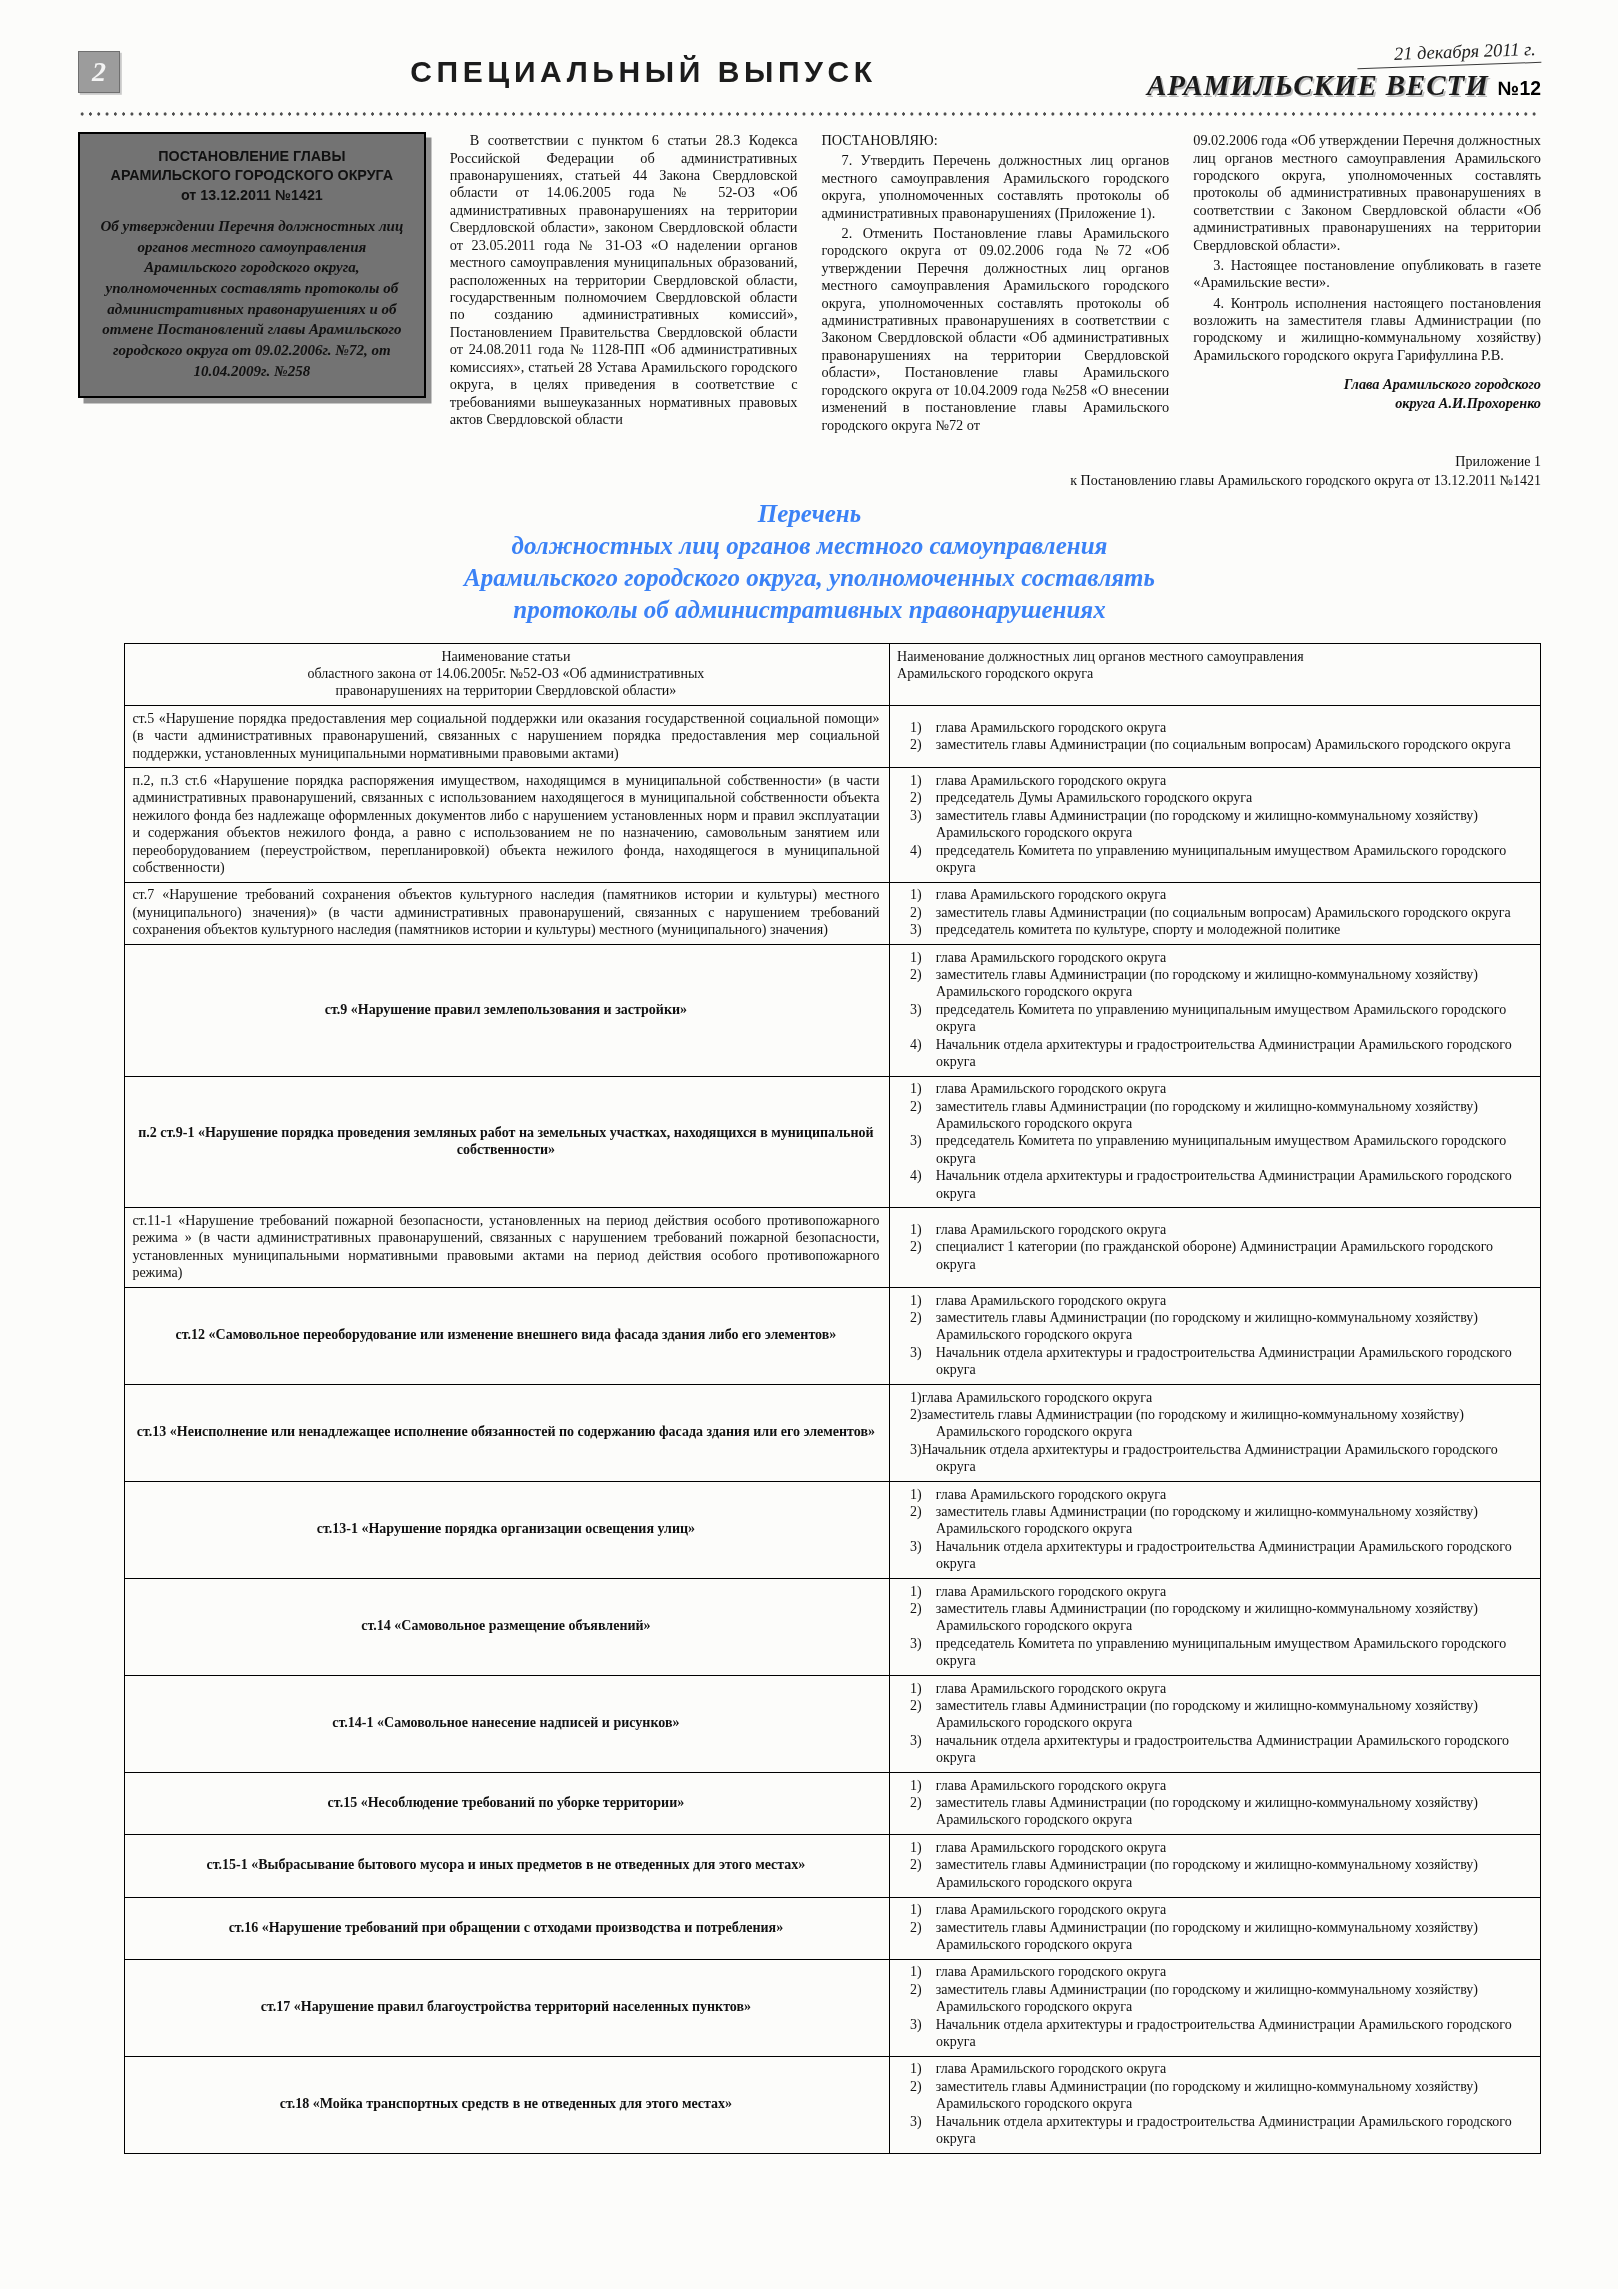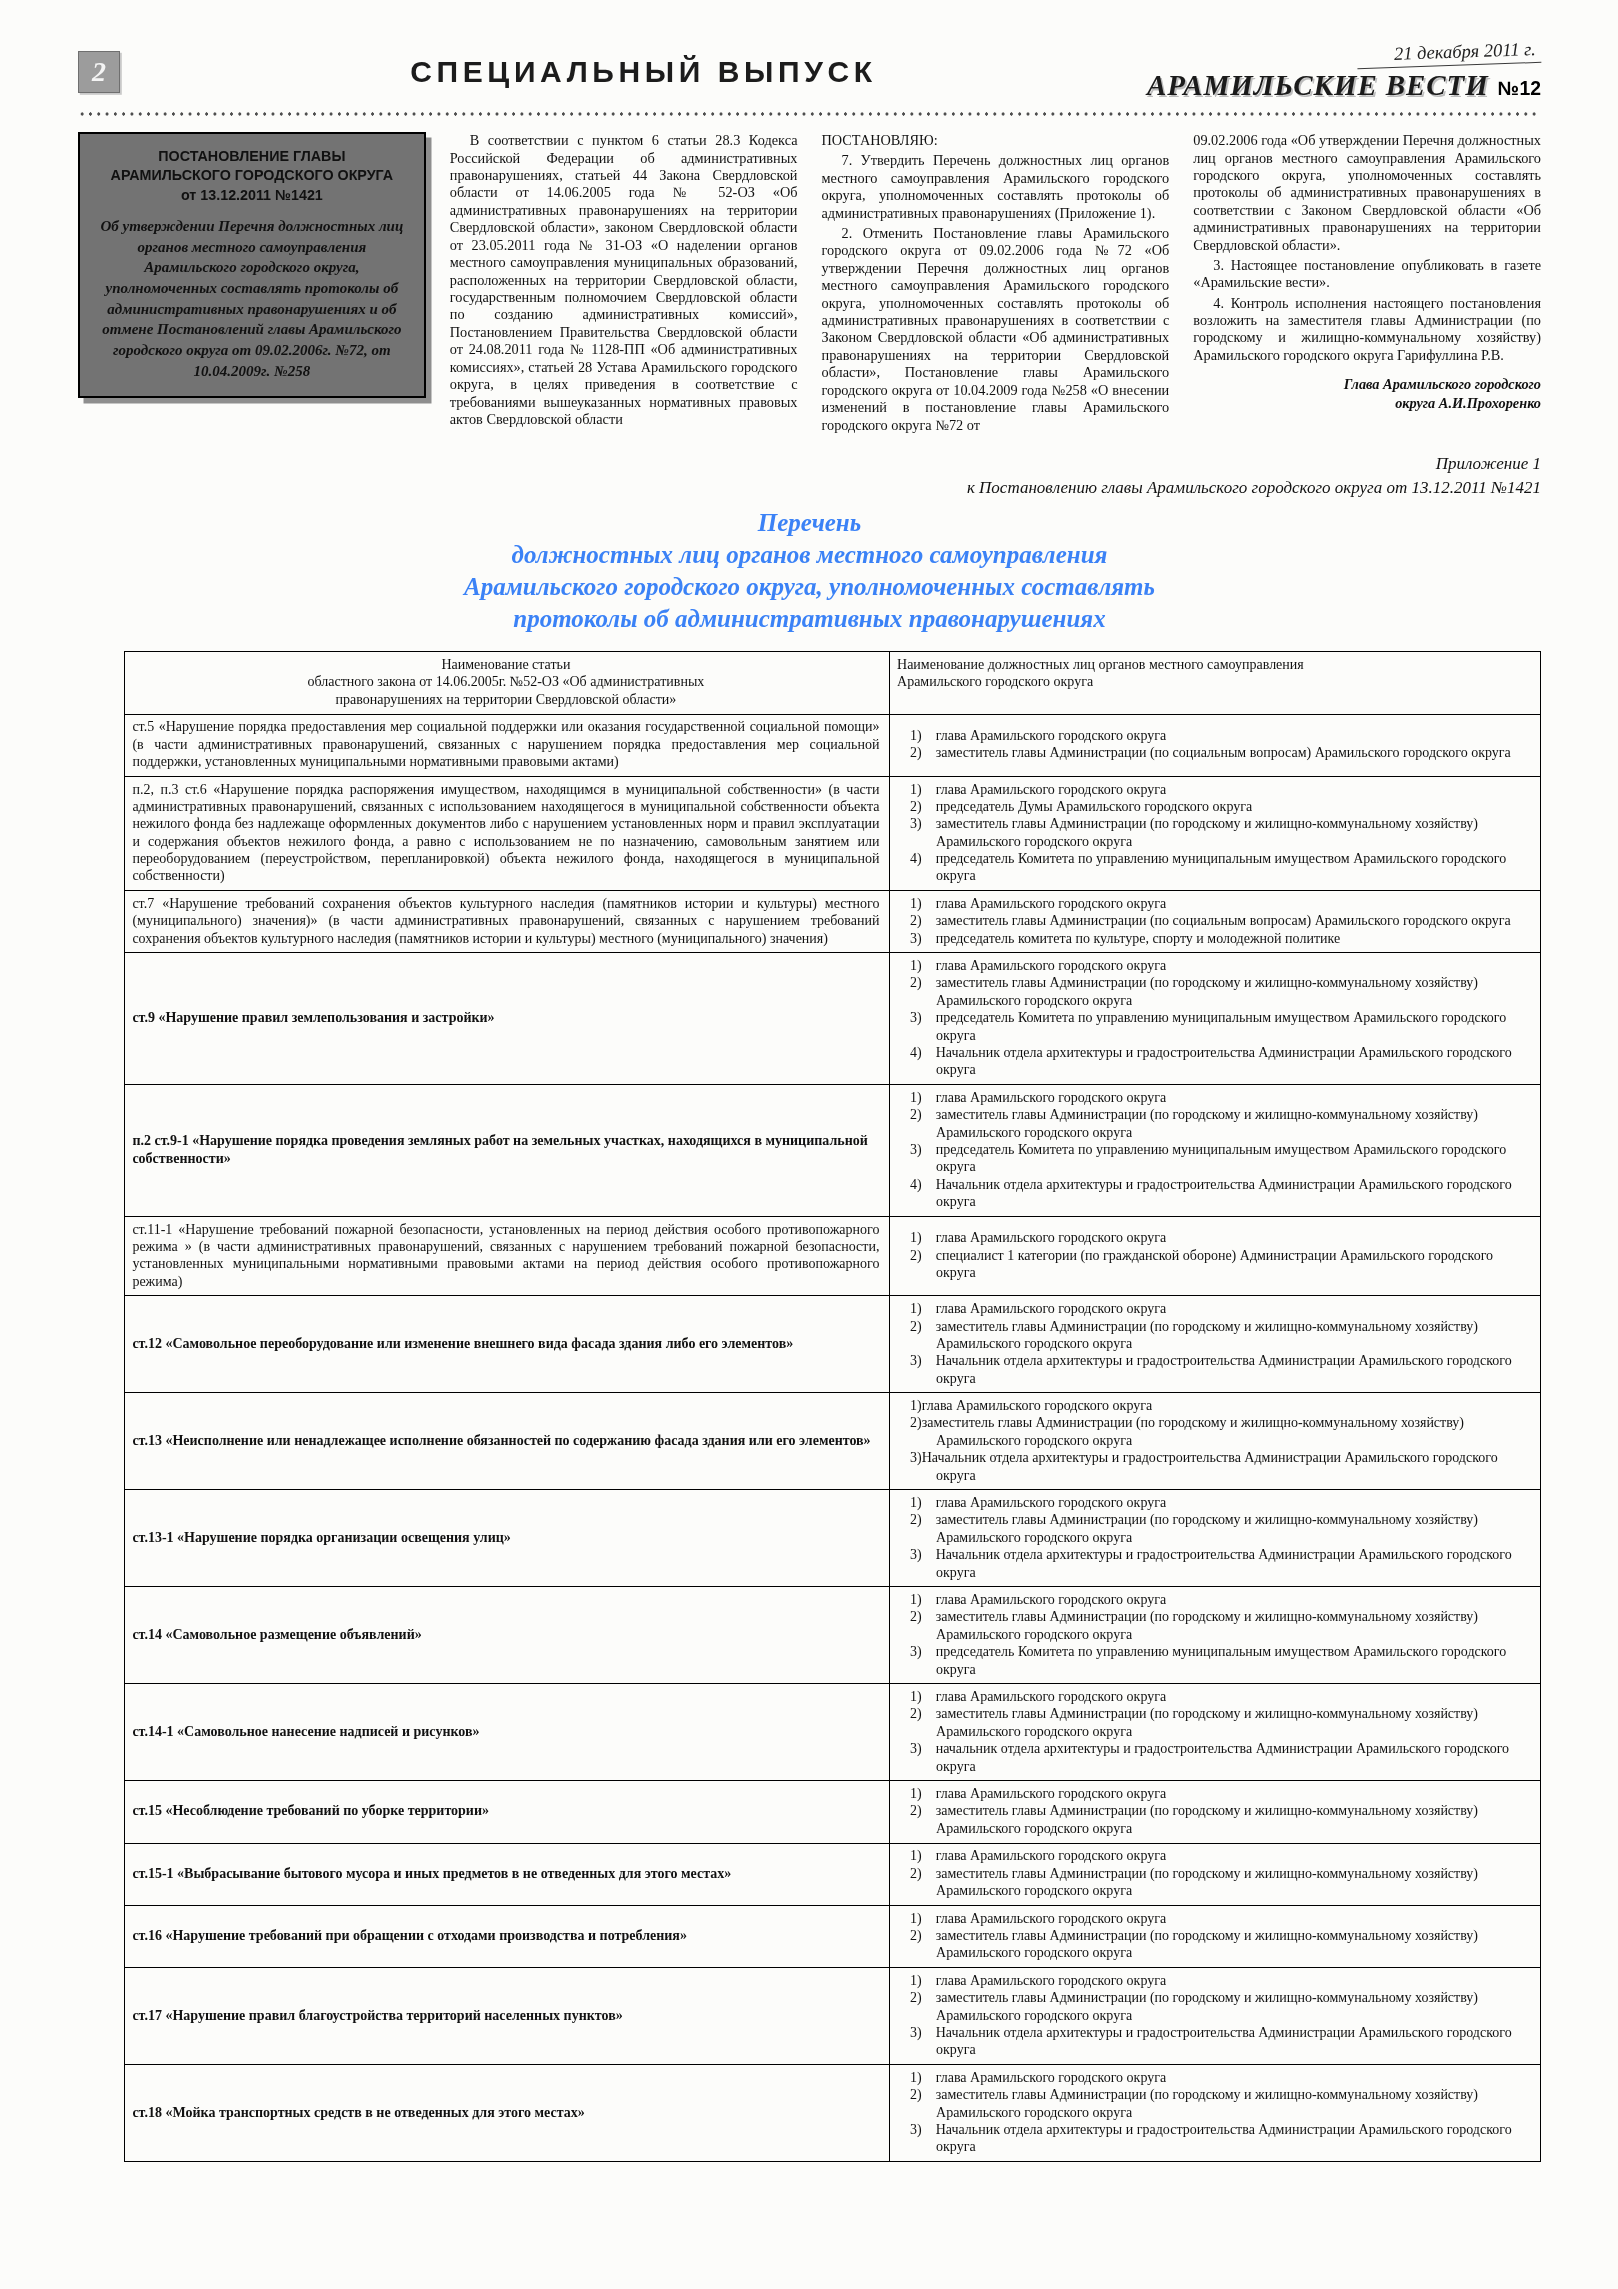--- a/index.html
+++ b/index.html
@@ -57,39 +57,39 @@
   .body-text { font-size:14.3px; line-height:1.22; text-align:justify; hyphens:auto; }
   .body-text p { margin:0 0 2.8px; text-indent:20px; }
   .body-text p.noindent { text-indent:0; }
   .signature {
     text-align:right !important; text-indent:0 !important;
     font-weight:bold; font-style:italic; margin-top:11px !important; line-height:1.3;
   }
 
   
   .appendix-note {
-    text-align:right; font-style:italic; font-size:17px; line-height:1.4;
+    text-align:right; font-size:14px; line-height:1.4;
     margin:14.8px 0 7.4px;
   }
   .list-title {
     text-align:center; font:bold italic 25px/1.28 "Liberation Serif",serif;
     color:#3b82f6; margin:7.4px 0 16.6px;
   }
 
   
   table.perechen {
     border-collapse:collapse; margin-left:46px; width:calc(100% - 46px);
     font-size:14px; line-height:1.24; color:#111;
   }
   .perechen th, .perechen td { border:1.5px solid #000; padding:3.7px 9.2px 5.5px 7.4px; }
   .perechen th { font-weight:normal; vertical-align:middle; }
   th.col-article { width:54%; text-align:center; }
   th.col-officials { text-align:left; vertical-align:top; }
   td.cell-article { text-align:justify; vertical-align:middle; hyphens:auto; }
-  td.cell-article.bold { font-weight:bold; text-align:left; }
+  td.cell-article.bold { font-weight:bold; text-align:center; }
   td.cell-officials { vertical-align:middle; }
   .official { padding-left:39px; text-indent:-26px; }
 </style>
 </head>
 <body>
 
 <div class="page">
 
   <header class="masthead-row">
     <div class="pagenum-box">

